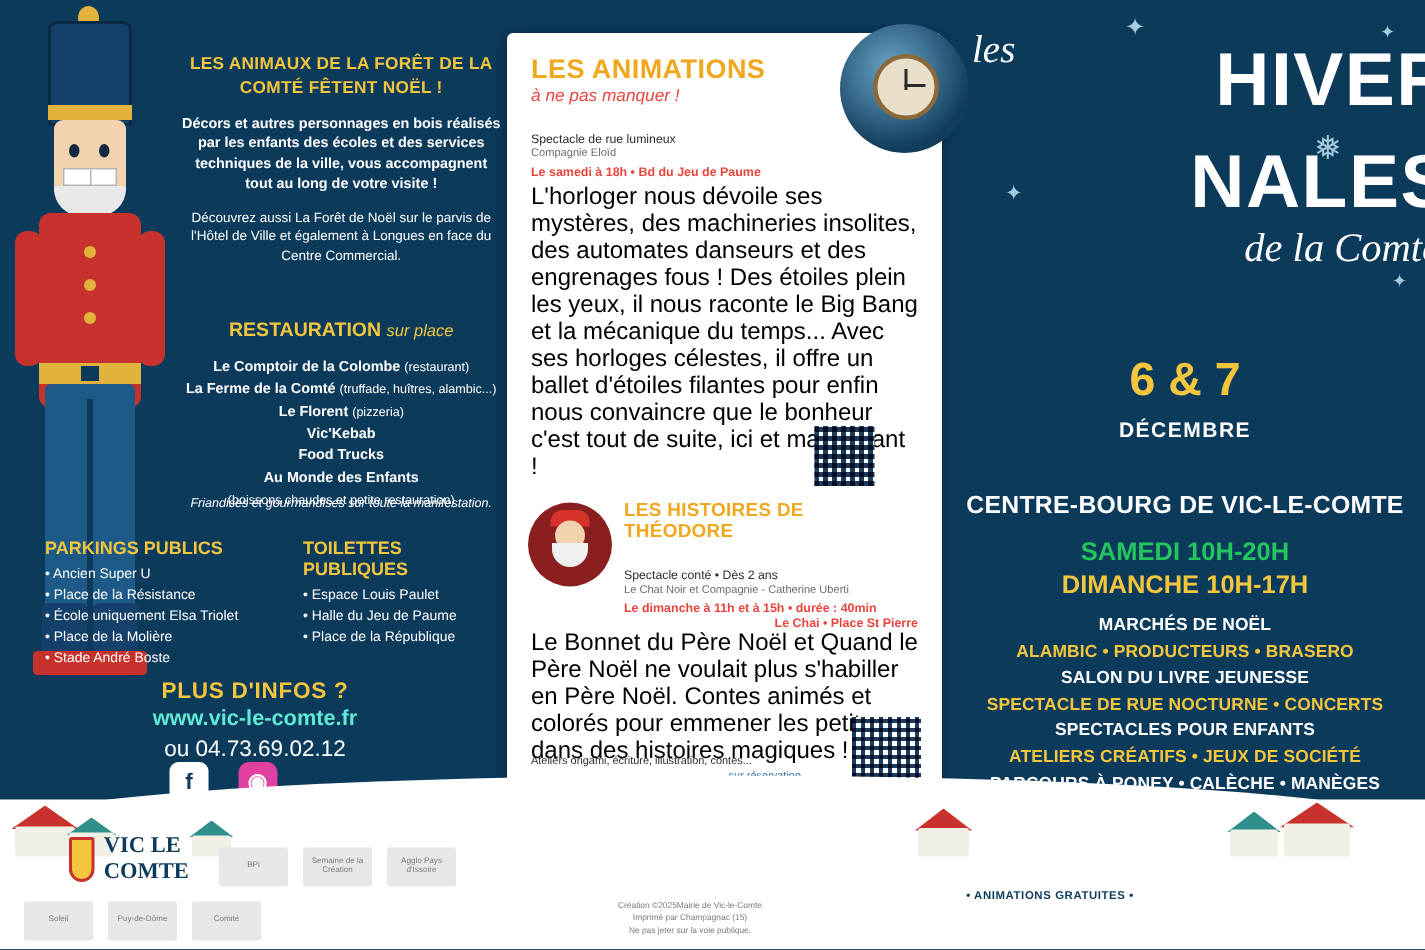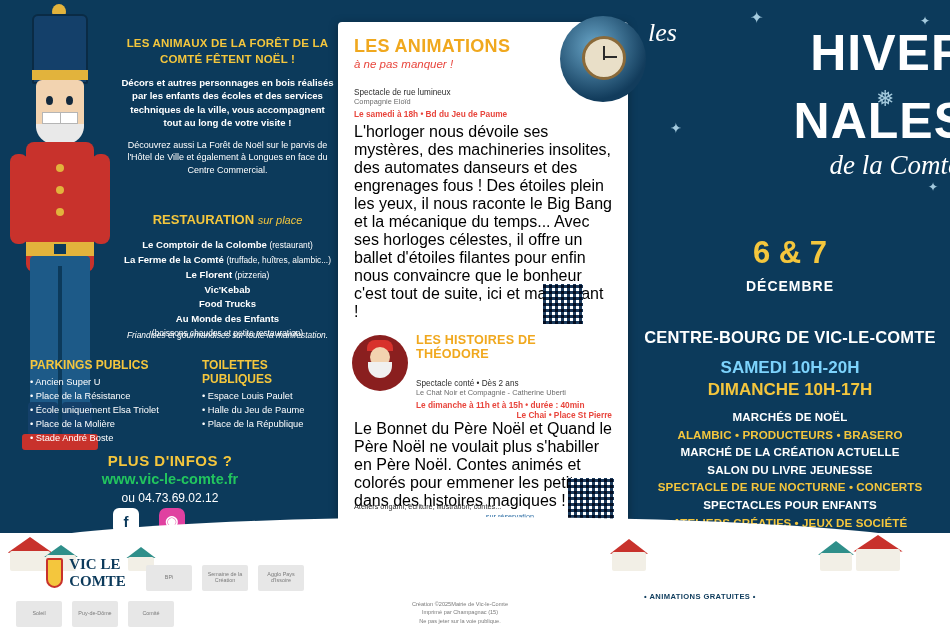--- a/index.html
+++ b/index.html
@@ -57,22 +57,22 @@
 
   .cols { position: absolute; left: 30px; top: 358px; width: 310px; display: flex; gap: 34px;}
   .col { flex: 1; }
   .col h4 { color: #f4c63d; font-size: 12px; font-weight: bold; margin-bottom: 4px;}
   .col ul { list-style: none; }
   .col li { color: #fff; font-size: 9.3px; line-height: 1.5; }
   .col li:before { content: "• "; color: #fff;}
 
   .plusinfo { position: absolute; left: 30px; top: 452px; width: 280px; text-align: center;}
   .plusinfo .pi { color: #f4c63d; font-size: 15px; font-weight: bold; letter-spacing: .5px;}
-  .plusinfo .url { color: #22c55e; font-size: 14.5px; font-weight: bold; margin-top: 2px;}
-  .plusinfo .tel { color: #fff; font-size: 12px; margin-top: 4px;}
+  .plusinfo .url { color: #5eead4; font-size: 14.5px; font-weight: bold; margin-top: 2px;}
+  .plusinfo .tel { color: #fff; font-size: 15px; margin-top: 4px;}
   .socials { position: absolute; left: 108px; top: 508px; display: flex; gap: 10px; align-items: center;}
   .sicon { width: 26px; height: 26px; border-radius: 6px; background: #fff; display: flex; align-items: center; justify-content: center; color: #0c3a5b; font-weight: bold; font-size: 15px;}
   .sicon.ig { background: #e040a0; color: #fff; border-radius: 7px;}
   .sname { color: #fff; font-size: 8.4px;}
   .socials .pair { display: flex; flex-direction: column; align-items: center; gap: 2px;}
 
   
   .card {
     position: absolute; left: 338px; top: 22px; width: 290px; height: 510px;
     background: #fff; border-radius: 4px;
@@ -118,21 +118,21 @@
   
   .right { position: absolute; left: 630px; top: 0; width: 320px; height: 560px; color: #fff;}
   .les { position: absolute; left: 18px; top: 18px; color: #fff; font-size: 26px; font-style: italic; font-family: "Liberation Serif", serif;}
   .hiver { position: absolute; left: 38px; top: 30px; width: 300px; text-align: right; font-size: 50px; font-weight: bold; letter-spacing: 1px; line-height: .92; color: #fff;}
   .nales { position: absolute; left: 38px; top: 92px; width: 300px; text-align: right; font-size: 50px; font-weight: bold; letter-spacing: 1px; color: #fff;}
   .comte { position: absolute; left: 38px; top: 150px; width: 292px; text-align: right; font-size: 27px; font-style: italic; font-family: "Liberation Serif", serif; color: #fff;}
   .snowflake { position: absolute; color: #bfe4f5; opacity: .85;}
   .dates { position: absolute; left: 0; top: 235px; width: 320px; text-align: center; color: #f4c63d; font-size: 31px; font-weight: bold;}
   .decembre { position: absolute; left: 0; top: 278px; width: 320px; text-align: center; color: #fff; font-size: 14px; font-weight: bold; letter-spacing: 1px;}
   .centre { position: absolute; left: 0; top: 328px; width: 320px; text-align: center; color: #fff; font-size: 16.5px; font-weight: bold; letter-spacing: .2px;}
-  .hours1 { position: absolute; left: 0; top: 358px; width: 320px; text-align: center; color: #7dd3fc; font-size: 17px; font-weight: bold;}
+  .hours1 { position: absolute; left: 0; top: 358px; width: 320px; text-align: center; color: #22c55e; font-size: 17px; font-weight: bold;}
   .hours2 { position: absolute; left: 0; top: 380px; width: 320px; text-align: center; color: #f4c63d; font-size: 17px; font-weight: bold;}
   .rlist { position: absolute; left: 0; top: 408px; width: 320px; text-align: center;}
   .rlist div { color: #fff; font-size: 11.6px; font-weight: bold; line-height: 1.52; letter-spacing: .1px;}
   .rlist div.hl { color: #f4c63d;}
 
   
   .band { position: absolute; left: 0; bottom: 0; width: 950px; height: 100px; background: #fff;}
   .band:before { content: ""; position: absolute; left: 0; top: -16px; width: 950px; height: 34px; background: #fff; border-radius: 50% / 100% 100% 0 0;}
   .house { position: absolute; bottom: 62px; }
   .h-body { width: 100%; height: 60%; position: absolute; bottom: 0; border-radius: 2px;}
@@ -326,21 +326,20 @@
 
     <div class="dates">6 &amp; 7</div>
     <div class="decembre">DÉCEMBRE</div>
     <div class="centre">CENTRE-BOURG DE VIC-LE-COMTE</div>
     <div class="hours1">SAMEDI 10H-20H</div>
     <div class="hours2">DIMANCHE 10H-17H</div>
 
     <div class="rlist">
       <div>MARCHÉS DE NOËL</div>
       <div class="hl">ALAMBIC • PRODUCTEURS • BRASERO</div>
-      <div>MARCHÉ DE LA CRÉATION ACTUELLE</div>
       <div>SALON DU LIVRE JEUNESSE</div>
       <div class="hl">SPECTACLE DE RUE NOCTURNE • CONCERTS</div>
       <div>SPECTACLES POUR ENFANTS</div>
       <div class="hl">ATELIERS CRÉATIFS • JEUX DE SOCIÉTÉ</div>
       <div>PARCOURS À PONEY • CALÈCHE • MANÈGES</div>
     </div>
   </div>
 
   <div class="band">
     <div class="house" style="left:10px; width:40px; height:34px;">

